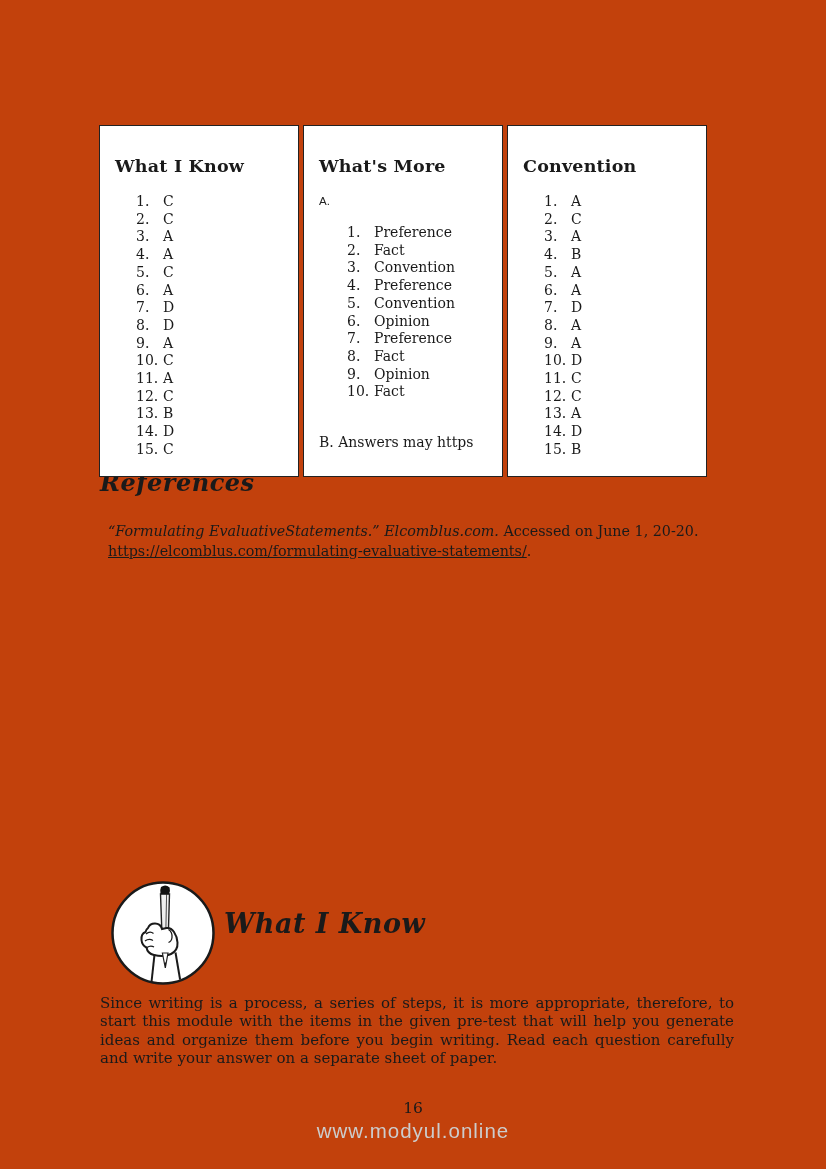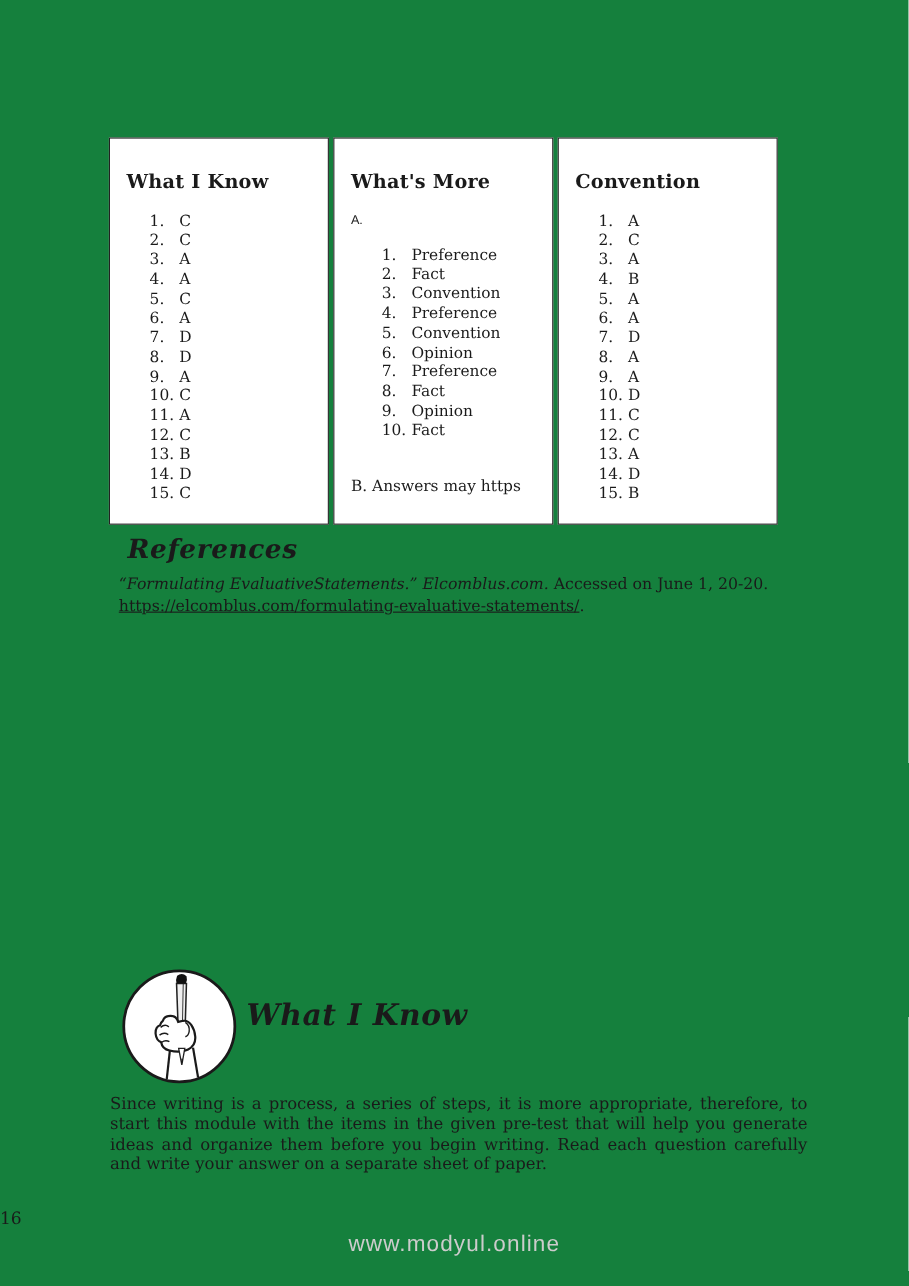--- a/index.html
+++ b/index.html
@@ -1,17 +1,17 @@
 <!DOCTYPE html>
 <html><head>
 <meta charset="utf-8">
 <style>
   html,body{margin:0;padding:0;background:#fff;}
   .page{
-    position:relative;width:826px;height:1169px;background:#15803d;
+    position:relative;width:826px;height:1169px;background:#c2410c;
     font-family:"DejaVu Serif",serif;color:#1a1a1a;overflow:hidden;
   }
   
   .boxes{
     position:absolute;left:99px;top:125px;width:608px;height:352px;
     display:flex;gap:4px;z-index:2;
   }
   .box{
     flex:1;border:1.5px solid #222222;background:#fff;box-sizing:border-box;
     padding:30px 8px 0 15px;overflow:hidden;
@@ -21,40 +21,40 @@
   .box-more .ans-list{margin-left:28px;}
   .ans-row{display:flex;font-size:14px;line-height:17.7px;}
   .ans-num{width:27px;flex:none;}
   .part-a{
     font-family:"Liberation Sans",sans-serif;font-size:11.5px;line-height:14px;
     margin:17px 0 0 0;color:#222;
   }
   .part-b{font-size:14px;margin-top:32px;line-height:18px;}
   
   .references-heading{
-    position:absolute;left:100px;top:468px;margin:16px;z-index:1;
+    position:absolute;left:100px;top:468px;margin:0;z-index:1;
     font-size:24px;font-weight:bold;font-style:italic;letter-spacing:.5px;line-height:30px;
   }
   .reference-entry{
     position:absolute;left:108px;top:522px;width:636px;margin:0;
     font-size:14.3px;line-height:19.5px;
   }
   .ref-link{color:inherit;text-decoration:underline;cursor:pointer;}
   
   .wik-icon{position:absolute;left:108px;top:878px;width:110px;height:110px;}
   .wik-heading{
     position:absolute;left:224px;top:908px;margin:0;
     font-size:27px;font-weight:bold;font-style:italic;letter-spacing:.5px;
   }
   .wik-paragraph{
     position:absolute;left:100px;top:994px;width:634px;margin:0;
     font-size:15px;line-height:18.3px;text-align:justify;
   }
   
-  .page-number{position:absolute;left:0;top:1099px;width:826px;font-size:15.5px;}
+  .page-number{position:absolute;left:0;top:1099px;width:826px;text-align:center;font-size:15.5px;}
   .watermark{
     position:absolute;left:0;top:1119px;width:826px;text-align:center;
     font-family:"Liberation Sans",sans-serif;font-size:20.5px;letter-spacing:1px;color:#cccccc;
   }
 </style>
 </head>
 <body>
 
 <div class="page">
 

